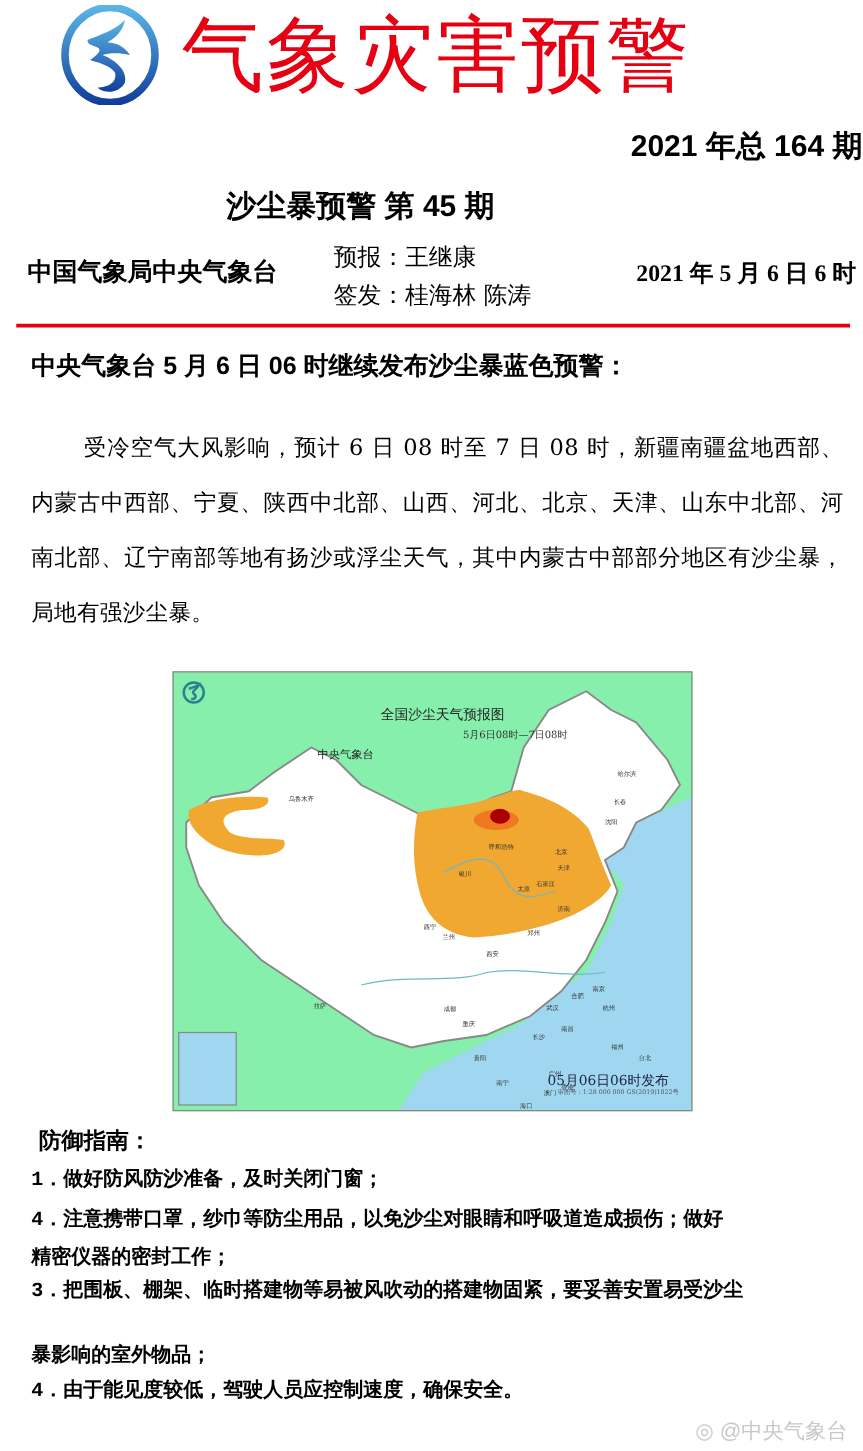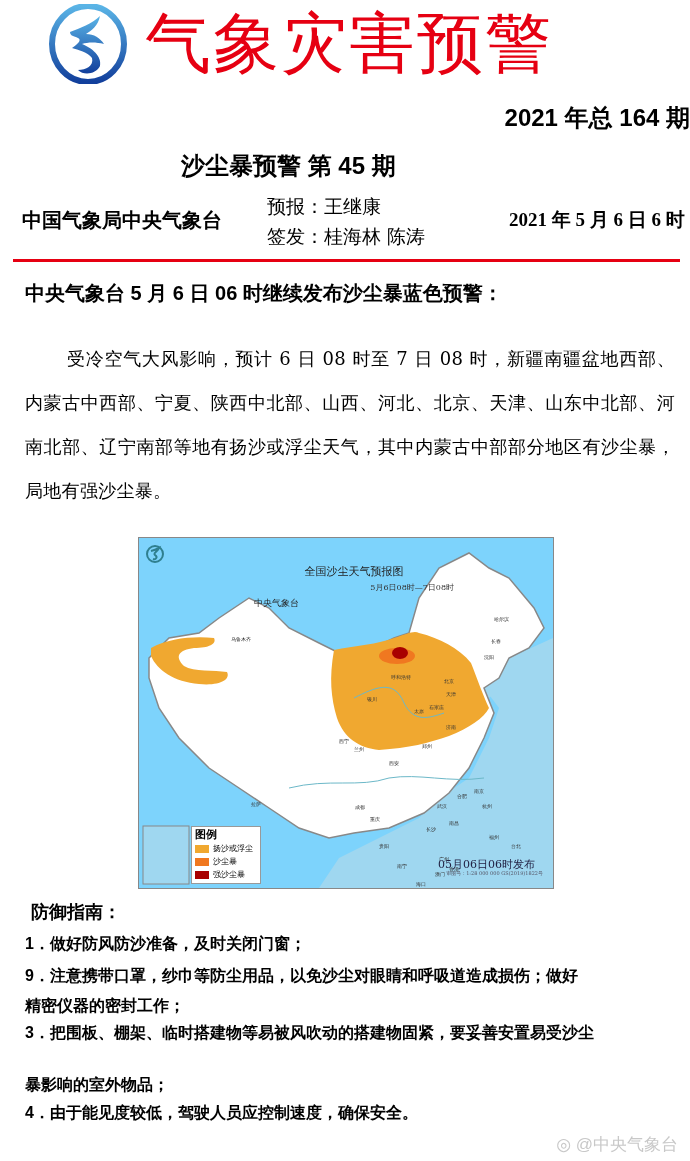--- a/index.html
+++ b/index.html
@@ -5,41 +5,41 @@
   html, body { margin:0; padding:0; background:#ffffff; }
   body { width:690px; height:1161px; position:relative; overflow:hidden;
          font-family:"DejaVu Serif", "Liberation Serif", serif; color:#000; }
   .abs { position:absolute; }
   .logo { left:48px; top:4px; width:80px; height:80px; }
   .main-title { left:145px; top:2px; font-family:"DejaVu Serif","Liberation Serif",serif;
         font-size:66px; line-height:84px; color:#e60012; letter-spacing:2px; font-weight:normal; white-space:nowrap; }
   .issue-total { left:0; width:690px; top:100px; text-align:right; font-family:"Liberation Sans","DejaVu Sans",sans-serif;
         font-weight:bold; font-size:24px; line-height:36px; }
   .issue-sub { left:145px; top:148px; font-family:"Liberation Sans","DejaVu Sans",sans-serif; font-weight:bold; font-size:24px; line-height:36px;margin-left:36px; }
-  .issuer { left:22px; top:205px; font-family:Liberation Serif, serif; font-weight:bold; font-size:20px; line-height:30px; }
+  .issuer { left:22px; top:205px; font-family:Liberation Mono, monospace; font-weight:bold; font-size:20px; line-height:30px; }
   .forecaster { left:267px; top:192px; font-size:19px; line-height:28px; }
   .signer { left:267px; top:222px; font-size:19px; line-height:28px; }
   .issue-date { left:484px; top:205px; font-family:"Liberation Serif","DejaVu Serif",serif; font-weight:bold; font-size:19px; line-height:30px;margin-left:25px; }
   .divider { left:13px; top:259px; width:667px; height:3px; background:#e60012; }
   .headline { left:25px; top:278px; font-family:"Liberation Sans","DejaVu Sans",sans-serif; font-weight:bold; font-size:20px; line-height:30px; }
   .body-text { left:25px; top:337px; width:650px; font-size:18px; line-height:44px; text-indent:42px; text-align:justify; letter-spacing:0.3px; }
-  .map { left:138px; top:537px; width:414px; height:350px; border:1px solid #888; background:#7dd3fc; overflow:hidden; }
+  .map { left:138px; top:537px; width:414px; height:350px; border:1px solid #888; background:#86efac; overflow:hidden; }
   .map svg { position:absolute; left:0; top:0; }
   .map-title { position:absolute; left:115px; top:26px; width:200px; text-align:center; font-size:11px; line-height:16px; color:#222; }
   .map-sub { position:absolute; left:115px; top:44px; width:200px; text-align:right; font-size:8px; color:#333; }
   .map-org { position:absolute; left:115px; top:59px; width:200px; font-size:9px; color:#222; }
   .legend { position:absolute; left:52px; top:288px; width:68px; height:56px; background:#fff; border:1px solid #999; }
   .legend-title { font-size:11px; font-weight:bold; margin:1px 0 1px 3px; line-height:13px; }
   .legend-row { display:flex; align-items:center; height:13px; font-size:8px; margin-left:3px; }
   .legend-sw { width:14px; height:8px; margin-right:4px; }
   .map-stamp { position:absolute; right:18px; top:319px; font-size:11px; color:#224; }
   .map-scale { position:absolute; right:10px; top:332px; font-size:5px; color:#556; }
   .city { position:absolute; font-size:5px; color:#333; white-space:nowrap; }
   .guide-title { left:31px; top:898px; font-family:"Liberation Sans","DejaVu Sans",sans-serif; font-weight:bold; font-size:18px; line-height:28px; }
-  .guide { left:25px; width:650px; font-family:Liberation Sans, sans-serif; font-weight:bold; font-size:16px; line-height:26px; }
+  .guide { left:25px; width:650px; font-family:Liberation Mono, monospace; font-weight:bold; font-size:16px; line-height:26px; }
   .g1 { top:931px; }
   .g2 { top:963px; }
   .g2b { top:993px; }
   .g3 { top:1020px; }
   .g3b { top:1072px; }
   .g4 { top:1100px; }
   .watermark { right:12px; top:1133px; font-family:"Liberation Sans","DejaVu Sans",sans-serif; font-size:17px; color:#c8c8c8; }
 </style>
 </head>
 <body>
@@ -128,42 +128,27 @@
   <span class="city" style="left:310px;top:282px">南昌</span>
   <span class="city" style="left:240px;top:305px">贵阳</span>
   <span class="city" style="left:350px;top:296px">福州</span>
   <span class="city" style="left:372px;top:305px">台北</span>
   <span class="city" style="left:258px;top:325px">南宁</span>
   <span class="city" style="left:300px;top:318px">广州</span>
   <span class="city" style="left:310px;top:328px">香港</span>
   <span class="city" style="left:296px;top:333px">澳门</span>
   <span class="city" style="left:277px;top:343px">海口</span>
 
-  <div class="legend">
-    <div class="legend-title">图例</div>
-    <div class="legend-row">
-      <span class="legend-sw" style="background:#f0a830"></span>
-      <span>扬沙或浮尘</span>
-    </div>
-    <div class="legend-row">
-      <span class="legend-sw" style="background:#f07820"></span>
-      <span>沙尘暴</span>
-    </div>
-    <div class="legend-row">
-      <span class="legend-sw" style="background:#a80000"></span>
-      <span>强沙尘暴</span>
-    </div>
-  </div>
   <div class="map-stamp">05月06日06时发布</div>
   <div class="map-scale">审图号：1:28 000 000  GS(2019)1822号</div>
 </div>
 
 <div class="abs guide-title">防御指南：</div>
 <div class="abs guide g1">1．做好防风防沙准备，及时关闭门窗；</div>
-<div class="abs guide g2">9．注意携带口罩，纱巾等防尘用品，以免沙尘对眼睛和呼吸道造成损伤；做好</div>
+<div class="abs guide g2">4．注意携带口罩，纱巾等防尘用品，以免沙尘对眼睛和呼吸道造成损伤；做好</div>
 <div class="abs guide g2b">精密仪器的密封工作；</div>
 <div class="abs guide g3">3．把围板、棚架、临时搭建物等易被风吹动的搭建物固紧，要妥善安置易受沙尘</div>
 <div class="abs guide g3b">暴影响的室外物品；</div>
 <div class="abs guide g4">4．由于能见度较低，驾驶人员应控制速度，确保安全。</div>
 
 <div class="abs watermark">
   <span>◎ </span><span>@中央气象台</span>
 </div>
 
 </body></html>

